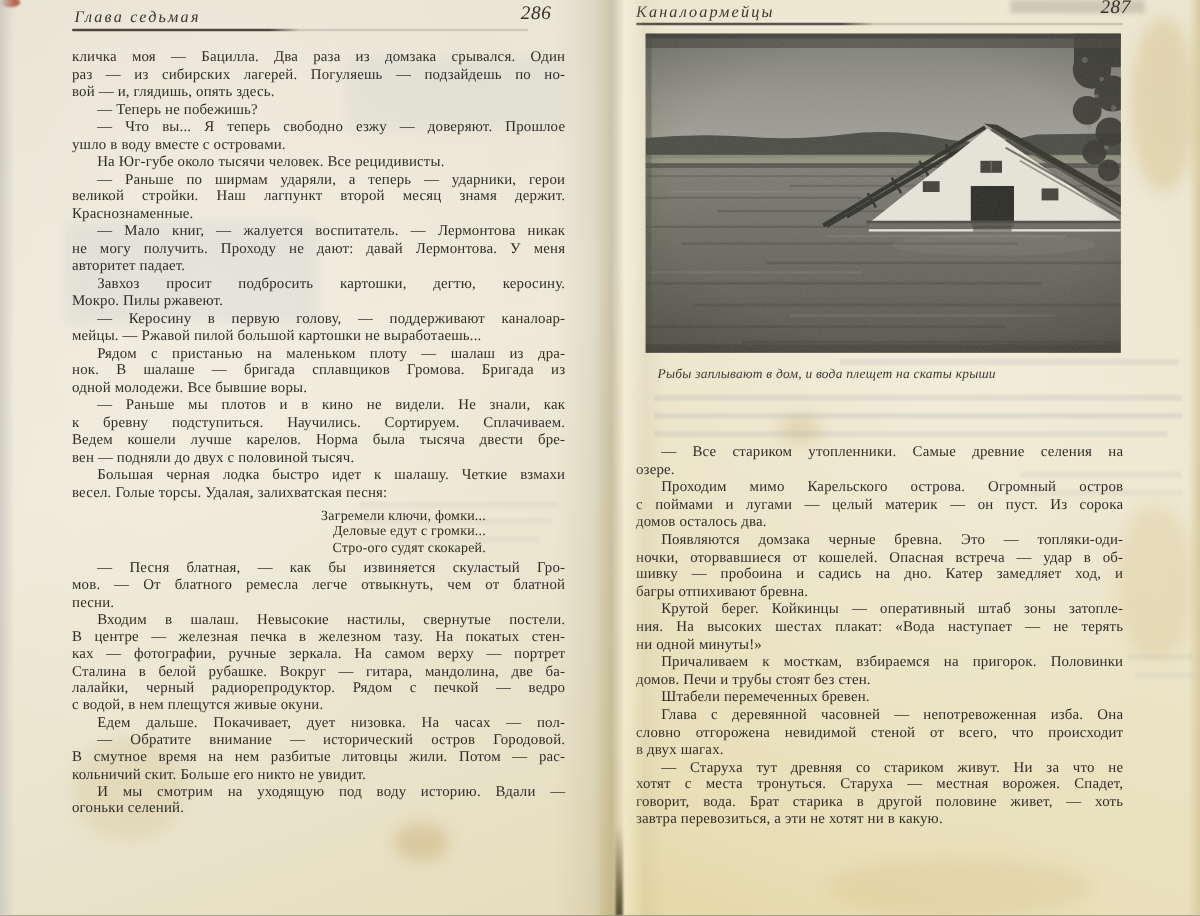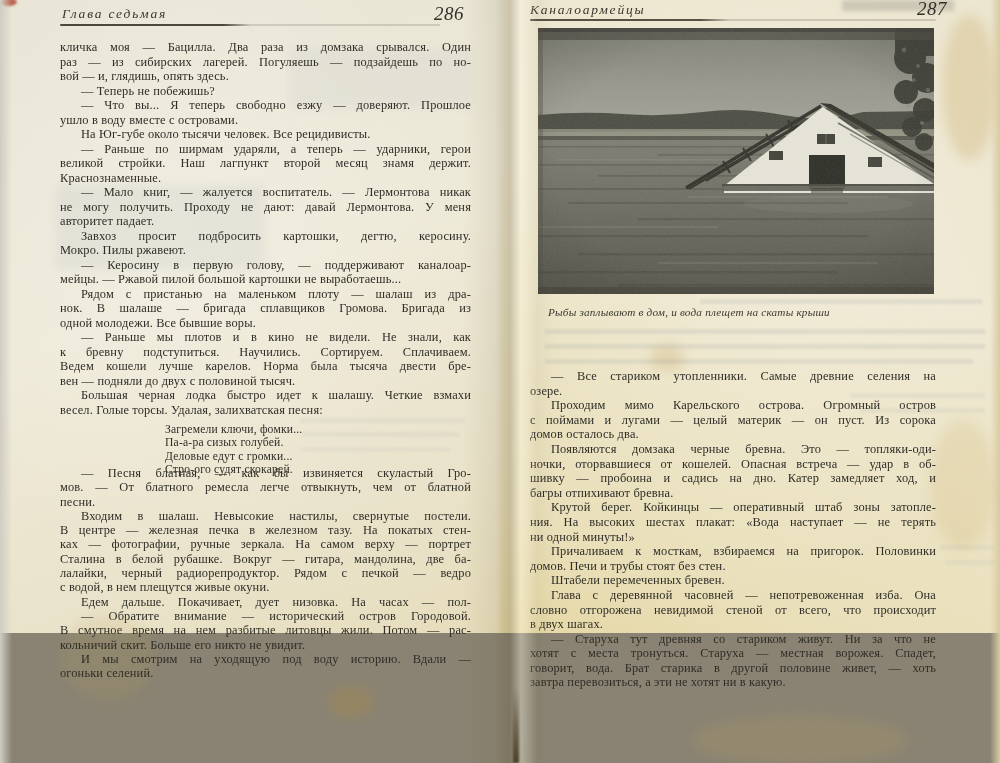--- a/index.html
+++ b/index.html
@@ -2,21 +2,21 @@
 <html><head>
 <meta charset="utf-8">
 <style>
   html,body { margin:0; padding:0; }
   body {
     width:1000px; height:763px; overflow:hidden;
     background:#8a8373;
     font-family:"Liberation Serif", serif;
   }
   .spread { position:relative; width:1000px; height:763px; }
-  .page { position:absolute; top:0; height:633px; }
+  .page { position:absolute; top:0; height:763px; }
   .page-left {
     left:0; width:500px;
     background:
       radial-gradient(ellipse at 35% 35%, rgba(255,255,255,0.22), rgba(255,255,255,0) 60%),
       linear-gradient(160deg,#e8e4d5 0%, #eeead9 45%, #eae3cb 78%, #e7ddbc 100%);
   }
   .page-right {
     left:500px; width:500px;
     background:
       radial-gradient(ellipse at 55% 40%, rgba(255,255,255,0.18), rgba(255,255,255,0) 65%),
@@ -27,35 +27,35 @@
   .edge-right { position:absolute; right:0; top:0; width:10px; height:763px;
     background:linear-gradient(to left,#d8cba1,rgba(216,203,161,0)); }
   .gutter { position:absolute; left:462px; top:0; width:92px; height:763px; pointer-events:none;
     background:linear-gradient(to right,
       rgba(110,95,55,0) 0%, rgba(110,95,55,0.10) 35%, rgba(80,66,36,0.22) 52%,
       rgba(255,252,235,0.35) 64%, rgba(110,95,55,0.06) 82%, rgba(110,95,55,0) 100%); }
   .gutter-line-bottom { position:absolute; left:513px; top:688px; width:6px; height:75px;
     background:linear-gradient(to bottom, rgba(66,55,28,0), rgba(54,44,18,0.8)); filter:blur(1px); }
 
   .runhead { position:absolute; font-style:italic; font-size:13.5px; color:#3b372d; letter-spacing:1.8px; white-space:nowrap; }
-  .pagenum { position:absolute; font-style:italic; font-size:19px; color:#35312a; letter-spacing:0.5px; }
+  .pagenum { position:absolute; font-style:italic; font-size:16px; color:#35312a; letter-spacing:0.5px; }
   .rule { position:absolute; height:2px; border-radius:1px; }
   .rule-left { left:60px; top:24px; width:380px;
     background:linear-gradient(to right, rgba(48,44,34,0.85) 0 43%, rgba(48,44,34,0.16) 50% 100%); }
   .rule-right { left:30px; top:19px; width:406px;
     background:linear-gradient(to right, rgba(48,44,34,0.8) 0 42%, rgba(48,44,34,0.18) 49% 100%); }
 
   .textcol { position:absolute; font-size:12.4px; color:#2f2d27; letter-spacing:0.15px; }
   .line { text-align:justify; text-align-last:justify; }
   .line.last { text-align-last:left; }
   .line.ind { text-indent:21px; }
   .block1 { left:60px; top:40px;  width:411px; line-height:14.5px; }
   .block2 { left:60px; top:466px; width:411px; line-height:14.3px; }
   .verse  { left:165px; top:423px; width:240px; font-size:11.6px; line-height:13.4px; letter-spacing:0.2px; }
-  .verse .vline { text-align:left; }
+  .verse .vline { text-align:right; }
   .rblock { left:30px; top:369px; width:406px; line-height:14.6px; }
 
   .photo { position:absolute; left:38px; top:28px; width:396px; height:266px; background:#8c8c82; }
   .caption { position:absolute; left:48px; top:306px; width:346px;
     font-style:italic; font-size:11.2px; color:#3b3931; letter-spacing:0.2px; }
 
   .ghost { position:absolute; filter:blur(0.8px); background:rgba(122,138,150,0.30); pointer-events:none; }
   .wash  { position:absolute; filter:blur(5px); pointer-events:none; }
   .stain { position:absolute; border-radius:50%; filter:blur(6px); pointer-events:none; }
 </style>
@@ -104,21 +104,20 @@
         <div class="line ind">— Раньше мы плотов и в кино не видели. Не знали, как</div>
         <div class="line">к бревну подступиться. Научились. Сортируем. Сплачиваем.</div>
         <div class="line">Ведем кошели лучше карелов. Норма была тысяча двести бре-</div>
         <div class="line last">вен — подняли до двух с половиной тысяч.</div>
         <div class="line ind">Большая черная лодка быстро идет к шалашу. Четкие взмахи</div>
         <div class="line last">весел. Голые торсы. Удалая, залихватская песня:</div>
       </div>
 
     <div class="textcol verse">
         <div class="vline">Загремели ключи, фомки...</div>
-        <div class="vline">Па-а-ра сизых голубей.</div>
         <div class="vline">Деловые едут с громки...</div>
         <div class="vline">Стро-ого судят скокарей.</div>
       </div>
 
     <div class="textcol block2">
         <div class="line ind">— Песня блатная, — как бы извиняется скуластый Гро-</div>
         <div class="line">мов. — От блатного ремесла легче отвыкнуть, чем от блатной</div>
         <div class="line last">песни.</div>
         <div class="line ind">Входим в шалаш. Невысокие настилы, свернутые постели.</div>
         <div class="line">В центре — железная печка в железном тазу. На покатых стен-</div>

